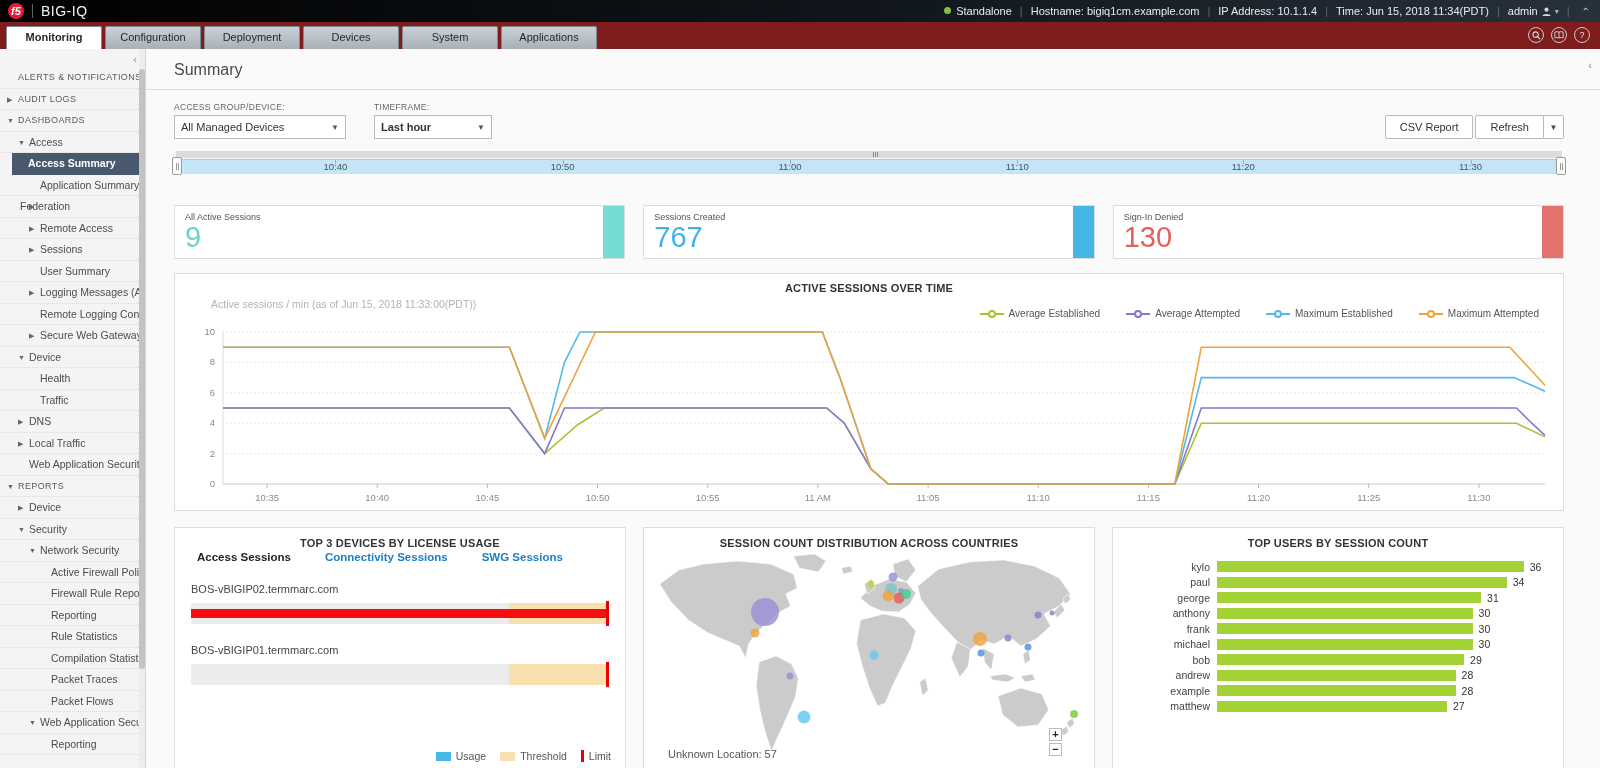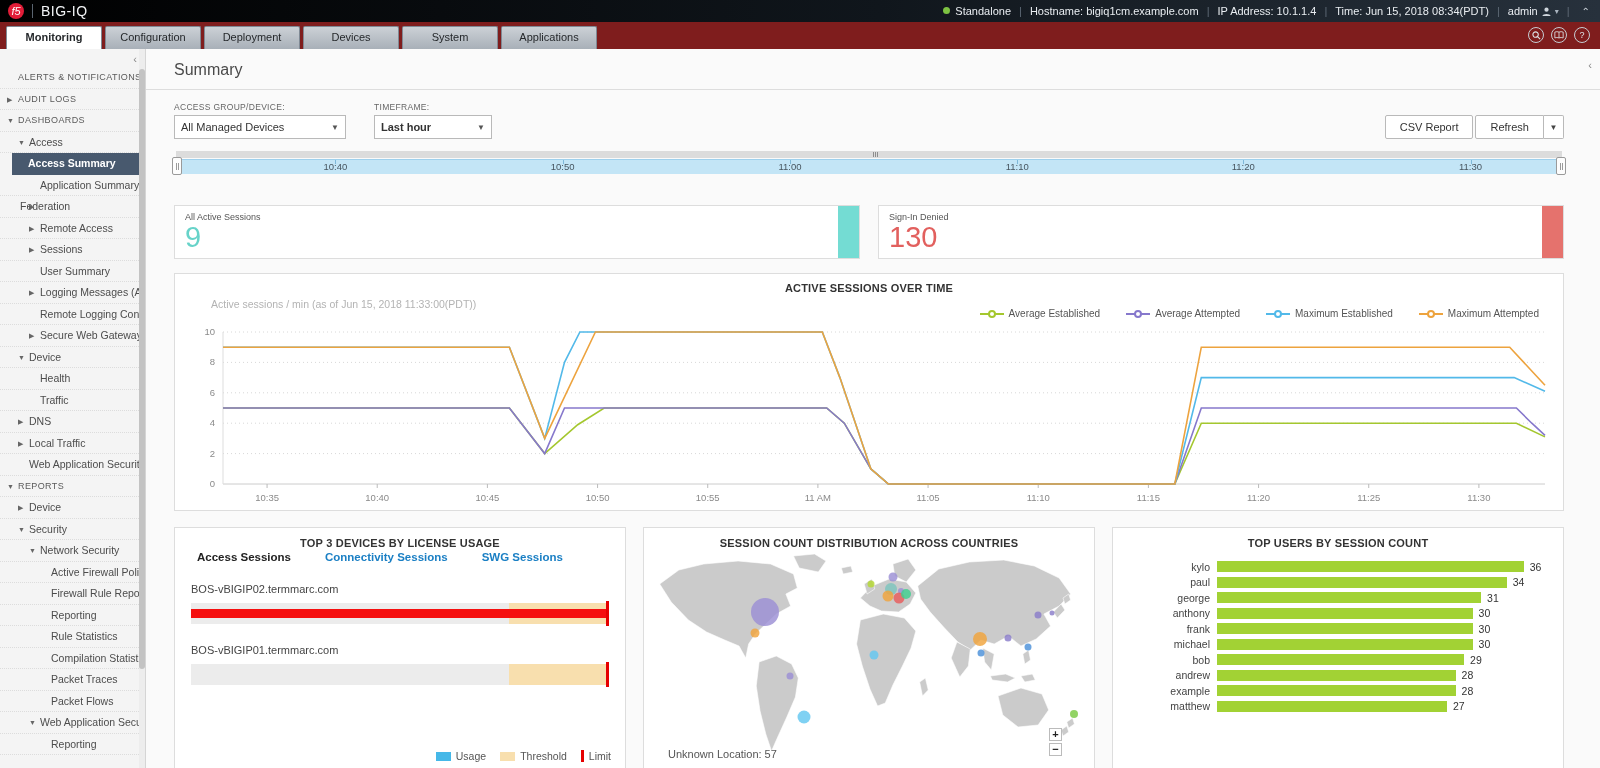--- a/index.html
+++ b/index.html
@@ -1,20 +1,20 @@
 <!DOCTYPE html>
 <html><head>
 <meta charset="utf-8">
 <style>
   * { margin:0; padding:0; box-sizing:border-box; }
   html,body { width:1600px; height:768px; overflow:hidden; font-family:"Liberation Sans", sans-serif; background:#f7f7f7; }
 
   
   .topbar { height:22px; background:linear-gradient(90deg,#000 0%,#10161c 55%,#27313c 100%); display:flex; align-items:center; color:#e9edf1; font-size:11px; padding:0 10px 0 8px; }
-  .f5-logo { width:16px; height:16px; border-radius:50%; background:#e21d38; color:#fff; font-weight:normal; font-style:italic; font-size:11px; display:flex; align-items:center; justify-content:center; }
+  .f5-logo { width:16px; height:16px; border-radius:50%; background:#e21d38; color:#fff; font-weight:bold; font-style:italic; font-size:11px; display:flex; align-items:center; justify-content:center; }
   .logo-sep { width:1px; height:14px; background:#5a6470; margin:0 8px; }
   .product-name { font-size:14px; letter-spacing:.5px; color:#f2f4f6; }
   .topbar-right { margin-left:auto; display:flex; align-items:center; gap:8px; }
   .topbar-right .sep { color:#5f6a76; }
   .status-dot { width:7px; height:7px; border-radius:50%; display:inline-block; margin-right:5px; vertical-align:1px; }
   .user-wrap { display:flex; align-items:center; gap:3px; }
   .caret-down { font-size:8px; color:#aab4bf; }
   .chev-up { color:#cfd6dd; font-size:10px; margin-left:4px; }
 
   
@@ -128,21 +128,21 @@
   <div class="topbar-right">
     <span>
       <span class="status-dot" id="status-dot" style="background: rgb(125, 194, 66);"></span><span>Standalone</span>
     </span>
     <span class="sep">|</span>
     <span id="header-info" style="display:flex;align-items:center;gap:8px;">
         <span class="info-item">Hostname: bigiq1cm.example.com</span>
         <span class="sep">|</span>
         <span class="info-item">IP Address: 10.1.1.4</span>
         <span class="sep">|</span>
-        <span class="info-item">Time: Jun 15, 2018 08:34(PDT)</span>
+        <span class="info-item">Time: Jun 15, 2018 11:34(PDT)</span>
         <span class="sep">|</span>
       </span>
     <span class="user-wrap">
       <span>admin</span>
       <svg width="11" height="11" viewBox="0 0 12 12">
           <circle cx="6" cy="4" r="2.3" fill="#cfd6dd"></circle>
           <path d="M1.5,11 C1.5,7.8 10.5,7.8 10.5,11 Z" fill="#cfd6dd"></path>
         </svg>
       <span class="caret-down">▾</span>
     </span>
@@ -282,20 +282,25 @@
             <i></i>
             <i></i>
           </div>
       </div>
 
       <div class="metrics-row" id="metrics-row">
           <div class="metric-card">
             <div class="metric-label">All Active Sessions</div>
             <div class="metric-value" style="color: rgb(103, 211, 201);">9</div>
             <div class="metric-stripe" style="background: rgb(116, 220, 211);"></div>
+          </div>
+          <div class="metric-card">
+            <div class="metric-label">Sessions Created</div>
+            <div class="metric-value" style="color: rgb(65, 178, 229);">767</div>
+            <div class="metric-stripe" style="background: rgb(68, 183, 232);"></div>
           </div>
           <div class="metric-card">
             <div class="metric-label">Sign-In Denied</div>
             <div class="metric-value" style="color: rgb(226, 96, 94);">130</div>
             <div class="metric-stripe" style="background: rgb(229, 114, 109);"></div>
           </div>
         </div>
 
       <div class="panel chart-panel">
         <div class="chart-title">ACTIVE SESSIONS OVER TIME</div>

